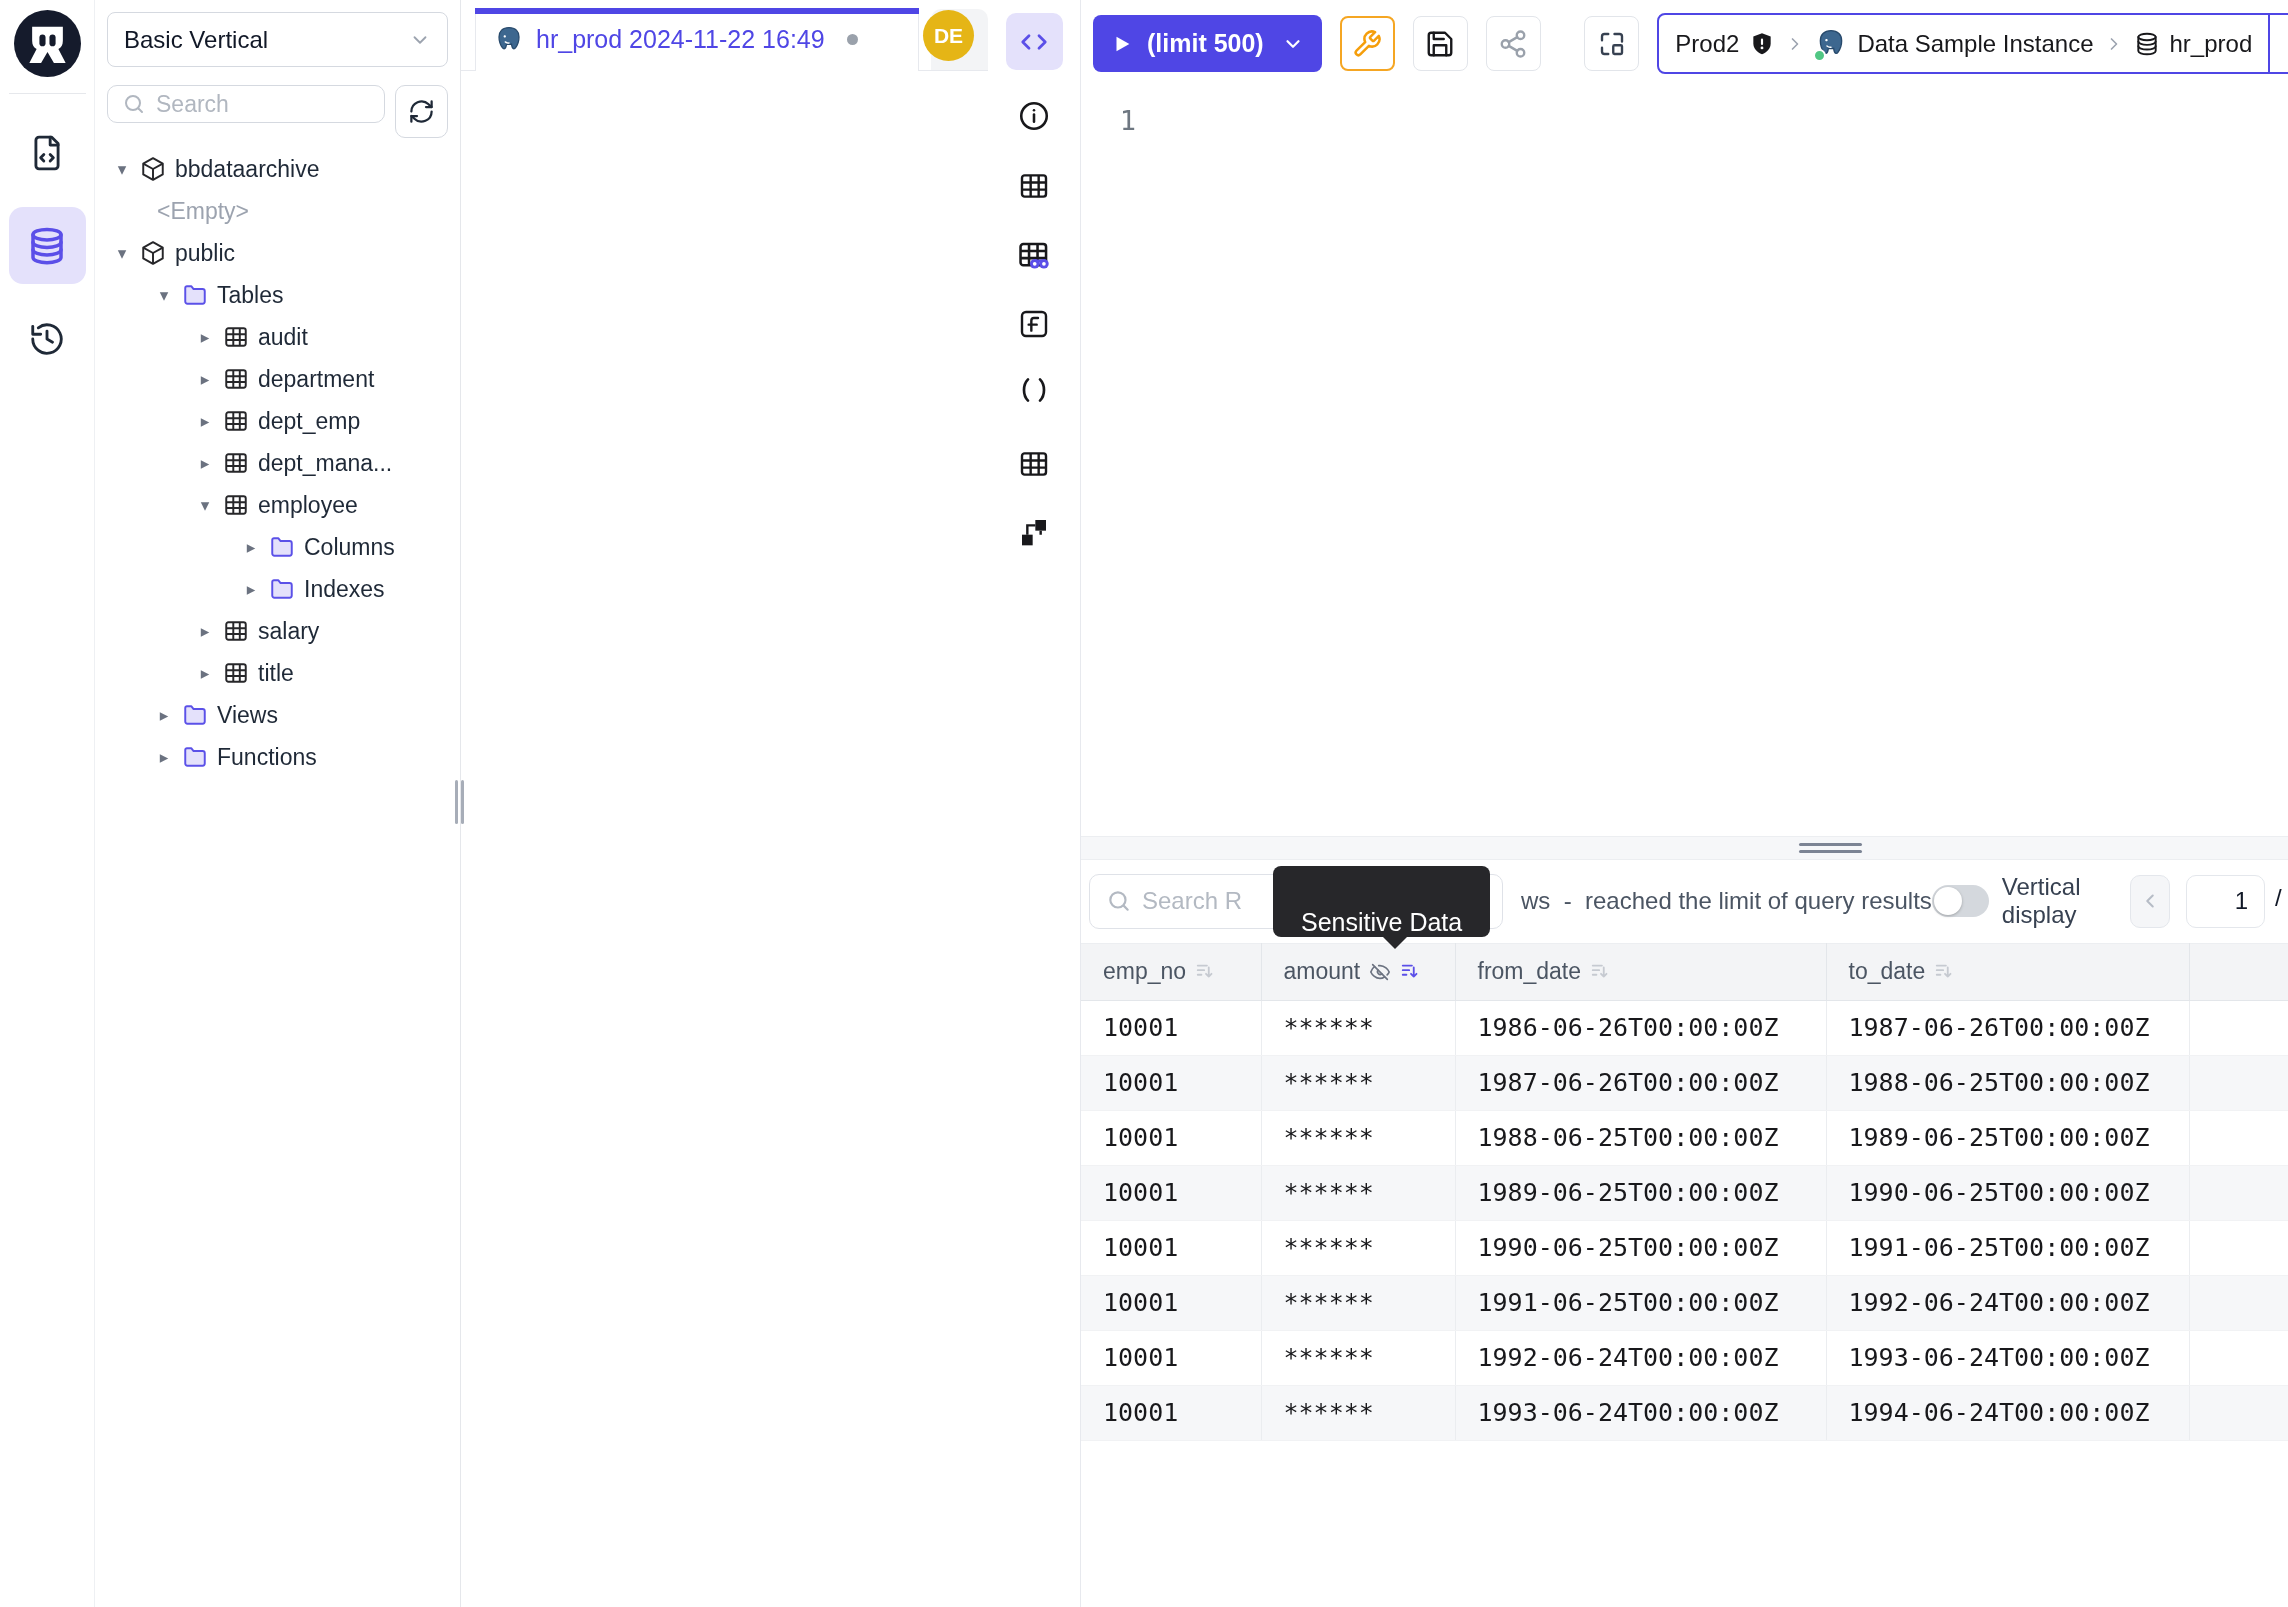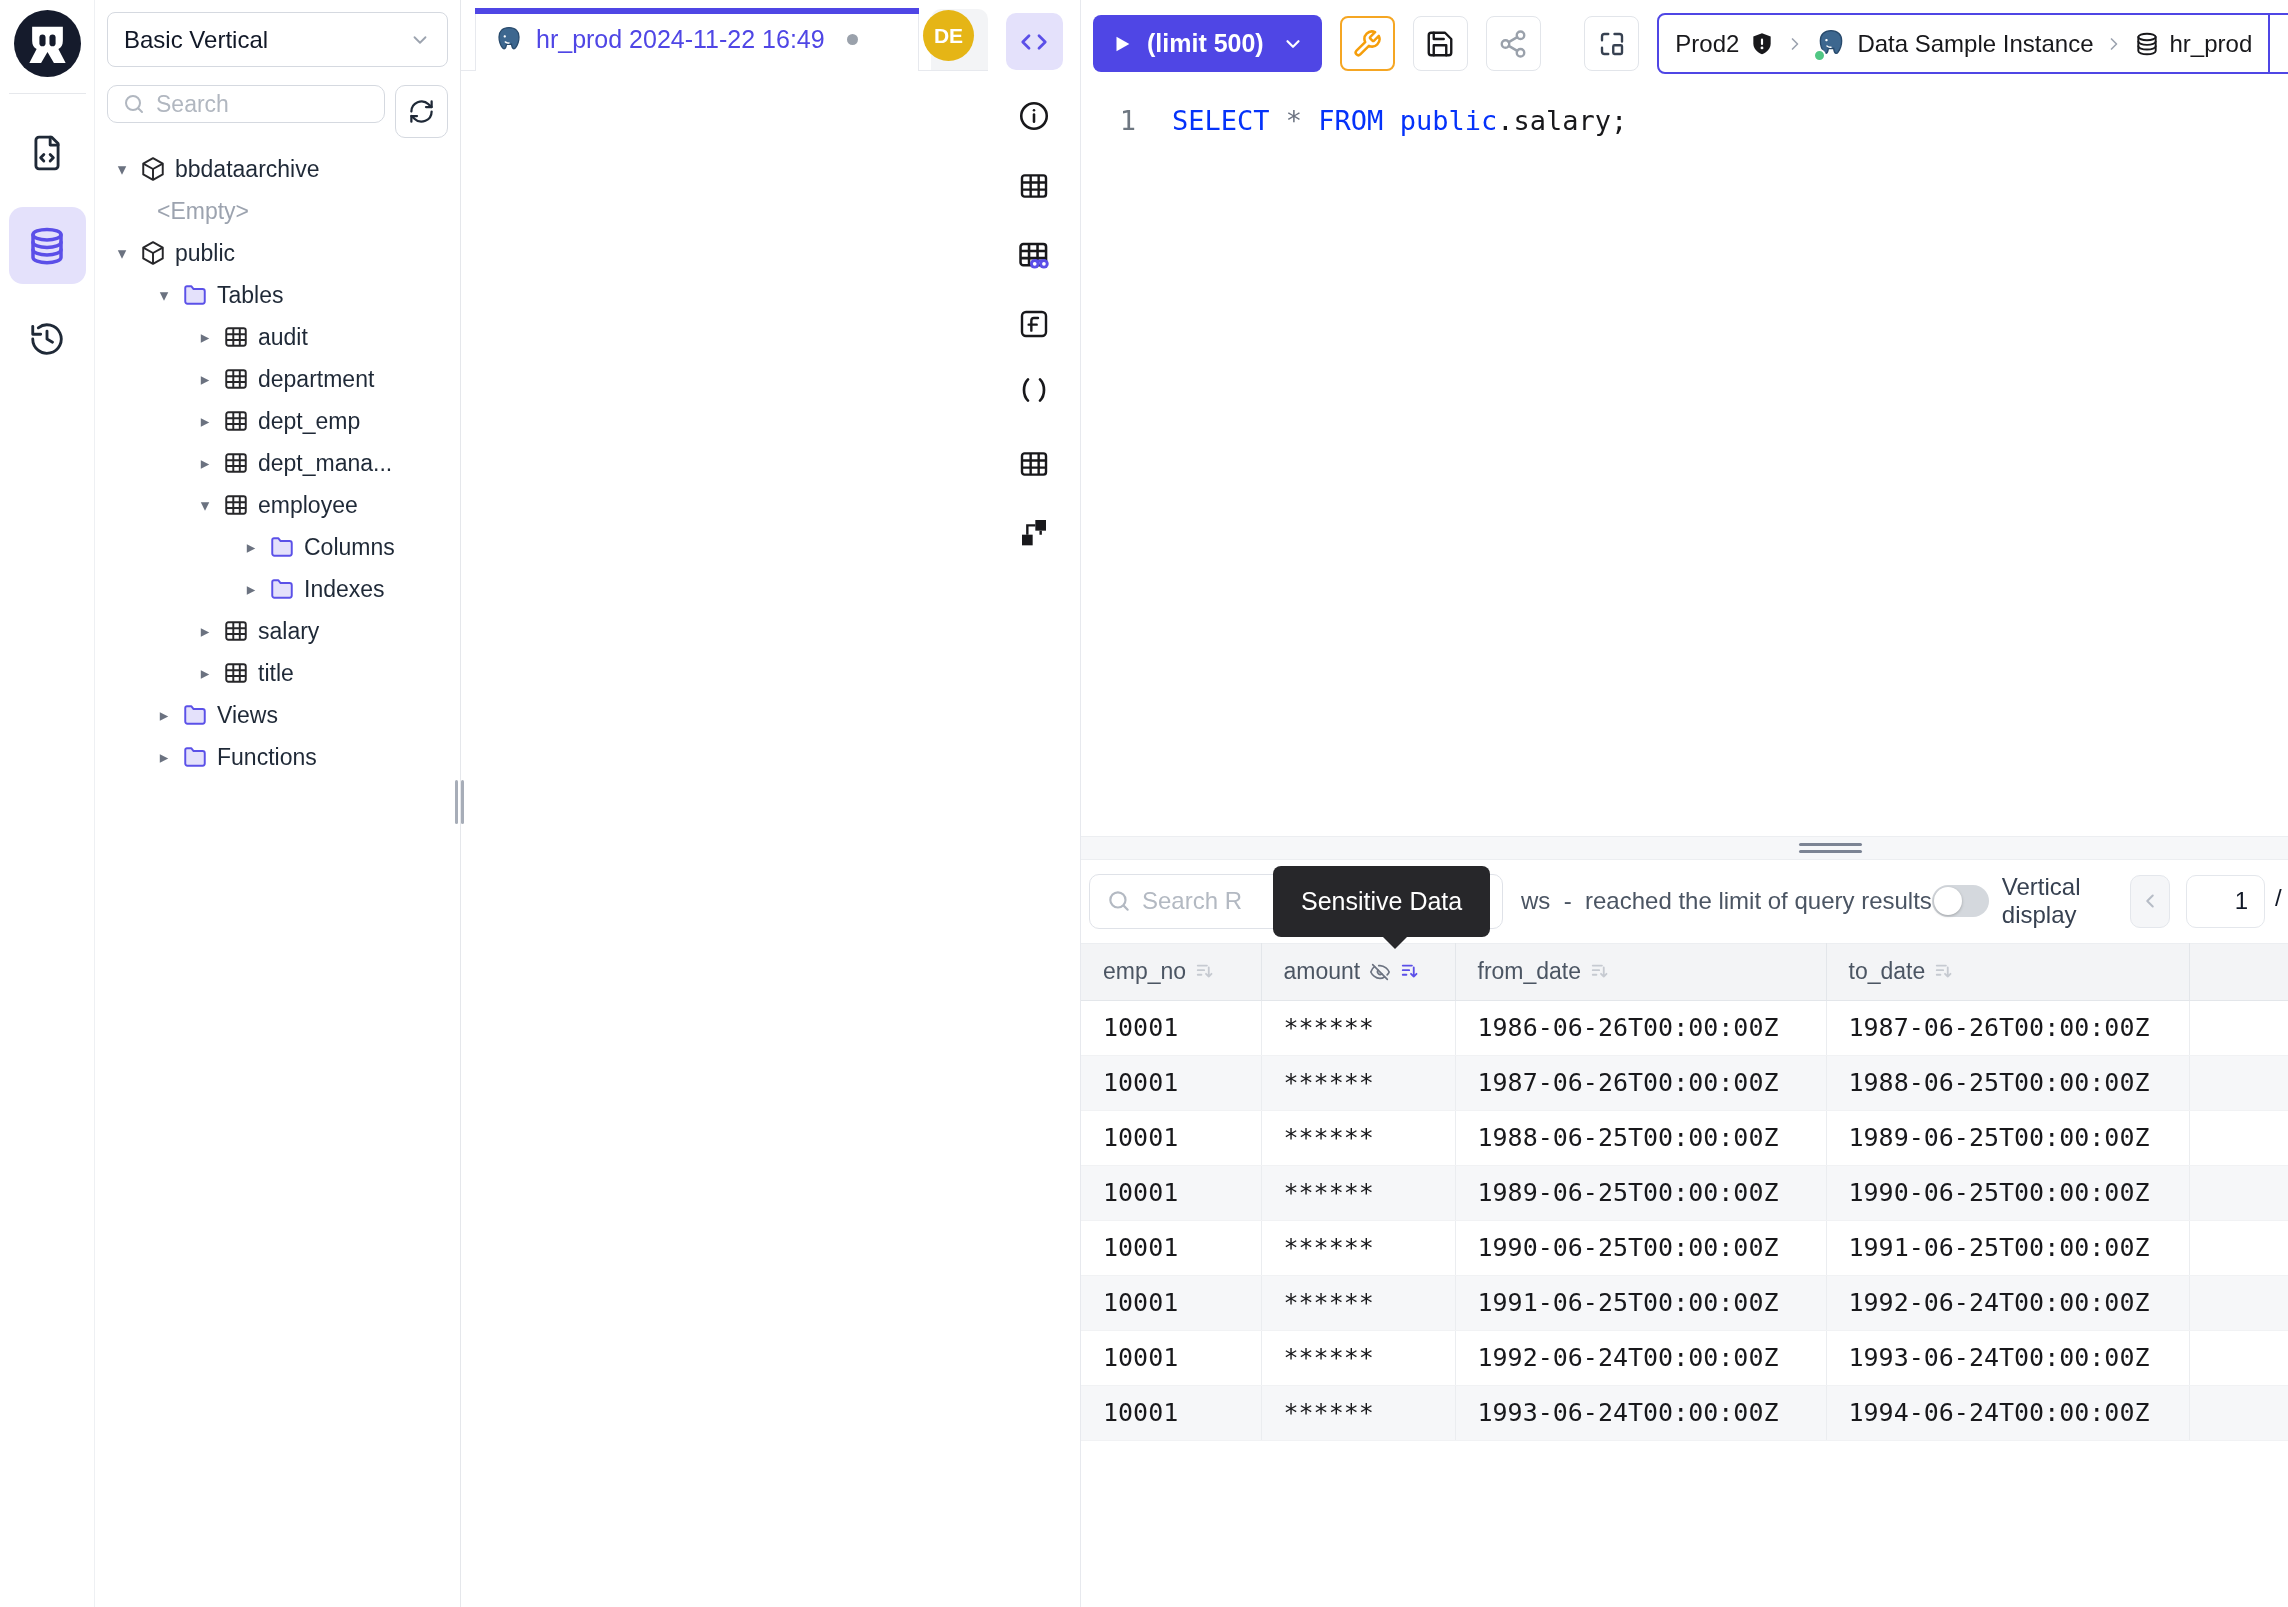--- a/index.html
+++ b/index.html
@@ -88,21 +88,21 @@
   .toggle-wrap { display:flex; align-items:center; gap:13px; margin-left:auto; color:#374151; font-size:24px; }
   .toggle { width:57px; height:32px; background:#d4d8dd; border-radius:16px; position:relative; flex:none; }
   .knob { position:absolute; left:2px; top:2px; width:28px; height:28px; background:#fff; border-radius:50%; box-shadow:0 1px 3px rgba(0,0,0,.25); }
   .pbtn { width:53px; height:53px; border:1px solid #e4e7ec; border-radius:10px; display:grid; place-items:center; background:#fff; color:#374151; }
   .pbtn.disabled { background:#f5f6f8; color:#b6bcc6; }
   .pbtn.prev { margin-left:24px; }
   .pinput { width:79px; height:53px; border:1px solid #e4e7ec; border-radius:10px; margin-left:16px; text-align:right; padding-right:16px; font-size:24px; font-family:"Liberation Sans",sans-serif; color:#111827; outline:none; }
   .ptotal { margin:0 12px 6px 10px; font-size:24px; color:#111827; white-space:nowrap; }
   .psize { height:53px; border:1px solid #e4e7ec; border-radius:10px; display:grid; place-items:center; padding:0 18px; margin-left:16px; font-size:24px; color:#111827; white-space:nowrap; background:#fff; }
   .export { position:absolute; right:0; top:13px; width:28px; height:57px; background:#4f46e5; border-radius:8px 0 0 8px; }
-  .tooltip { position:absolute; left:192px; top:6px; height:71px; background:#27272a; color:#fff; border-radius:8px; display:flex; align-items:center; padding:0 28px; font-size:25px; z-index:6; }
+  .tooltip { position:absolute; left:192px; top:6px; height:71px; background:#27272a; color:#fff; border-radius:8px; display:flex; align-items:flex-end; padding:0 28px; font-size:25px; z-index:6; }
   .tooltip-arrow { position:absolute; left:109px; bottom:-12px; width:0; height:0; border:13px solid transparent; border-top:13px solid #27272a; border-bottom:none; }
 
   .rtable { flex:1; min-height:0; display:flex; overflow:hidden; }
   .grid-wrap { flex:1; overflow:hidden; }
   table.grid { border-collapse:collapse; table-layout:fixed; width:100%; font-family:"DejaVu Sans Mono", monospace; font-size:25px; }
   table.grid th { height:57px; background:#f3f4f6; border-right:1px solid #e3e6ea; border-bottom:1px solid #e3e6ea; border-top:1px solid #eceef1; font-weight:400; color:#4b5563; font-size:23px; text-align:left; padding:0 0 0 22px; font-family:"Liberation Sans",sans-serif; }
   table.grid th .hcell { display:flex; align-items:center; gap:9px; }
   table.grid td { height:55px; border-right:1px solid #ebedf0; border-bottom:1px solid #f1f2f4; padding:0 0 0 22px; color:#18181b; white-space:nowrap; overflow:hidden; }
   table.grid th:last-child, table.grid td:last-child { border-right:none; }
   table.grid tr.even td { background:#f6f7f9; }
@@ -557,21 +557,20 @@
                   <ellipse cx="12" cy="12" rx="10" ry="4.2" transform="rotate(60 12 12)"></ellipse>
                   <ellipse cx="12" cy="12" rx="10" ry="4.2" transform="rotate(120 12 12)"></ellipse>
                 </svg>
             </span>
           </div>
         </div>
 
         <div class="editor">
           <div class="code-line">
             <span class="gutter">1</span>
-            <span><span class="tok-kw">SELECT</span><span class="tok-plain"> </span><span class="tok-op">*</span><span class="tok-plain"> </span><span class="tok-kw">FROM</span><span class="tok-plain"> </span><span class="tok-kw">public</span><span class="tok-plain">.salary;</span></span>
           </div>
           <span class="ed-upload">
             <svg width="32" height="32" viewBox="0 0 24 24" fill="none" stroke="currentColor" stroke-width="1.9" stroke-linecap="round" stroke-linejoin="round">
                 <path d="M12 15V4"></path>
                 <path d="m8 8 4-4 4 4"></path>
                 <path d="M4 16v2a2 2 0 0 0 2 2h12a2 2 0 0 0 2-2v-2"></path>
               </svg>
           </span>
           <span class="ed-status-dot"></span>
           <div class="overview">

